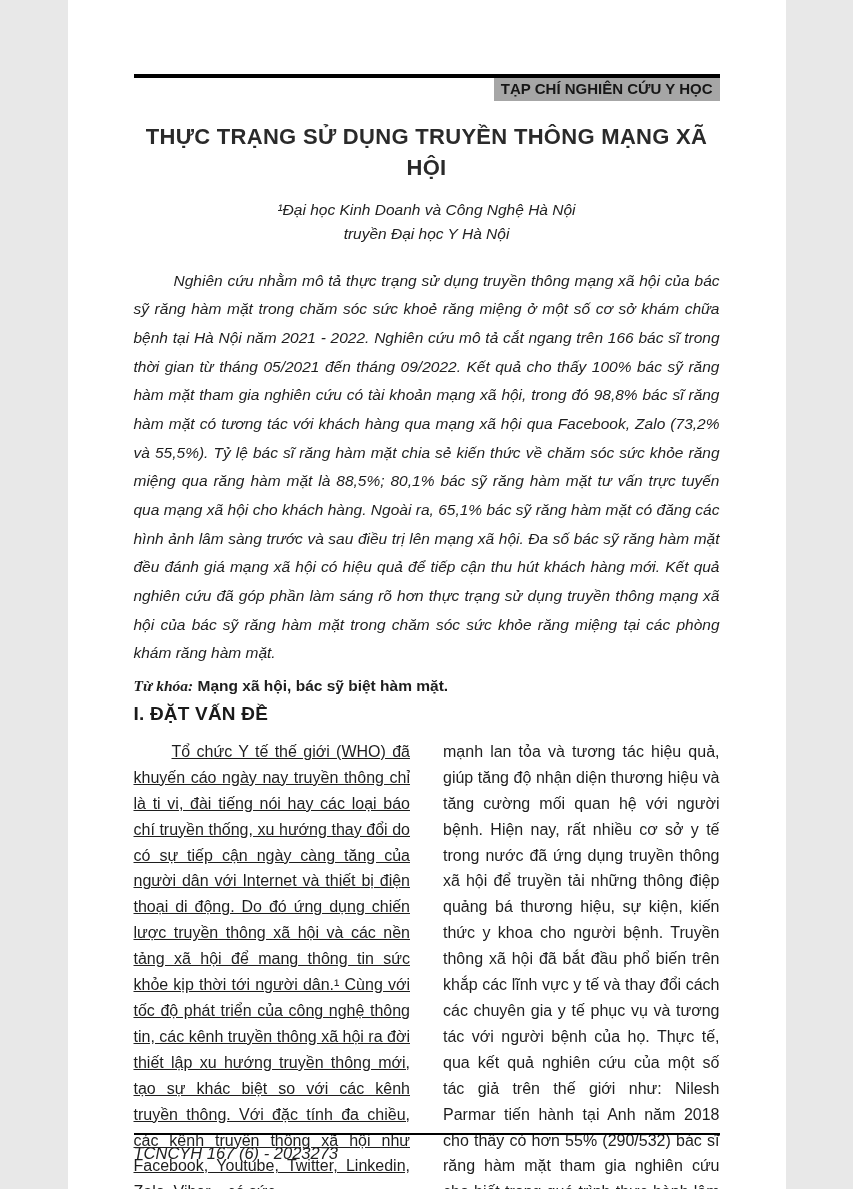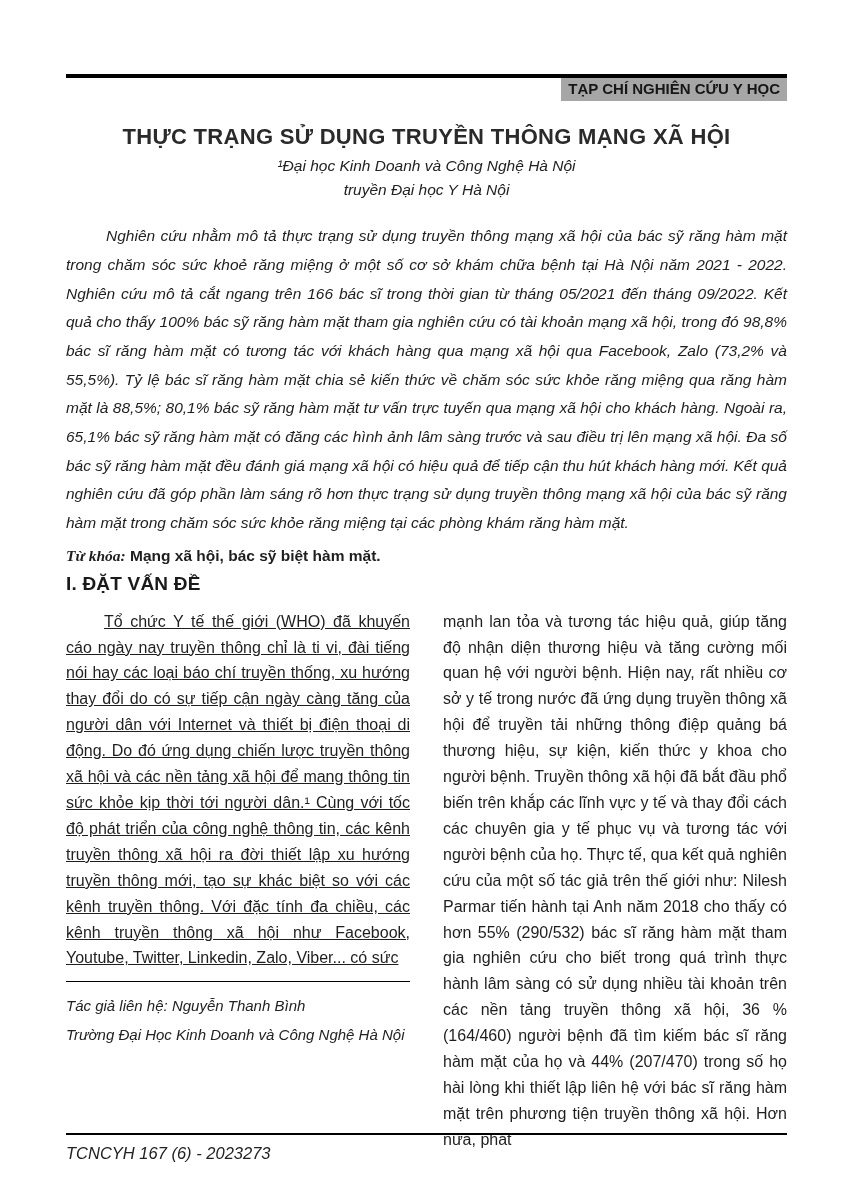--- a/index.html
+++ b/index.html
@@ -1,20 +1,20 @@
 <!DOCTYPE html>
 <html><head>
 <meta charset="utf-8">
 <style>
   * { margin: 0; padding: 0; box-sizing: border-box; }
   html, body { background: #e8e8e8; }
   body { font-family: "Liberation Sans", "DejaVu Sans", sans-serif; color: #1e1e1e; }
 
   .page {
-    width: 853px; height: 1189px;
+    width: 718px; height: 1189px;
     margin: 0 auto;
     background: #ffffff;
     position: relative;
     padding: 0 66px;
     overflow: hidden;
   }
 
   
   .page-header { padding-top: 74px; }
   .header-rule { height: 4px; background: #000; }
@@ -44,21 +44,21 @@
   .authors {
     margin-top: 17px;
     text-align: center;
     font-weight: bold;
     font-size: 16.5px;
     line-height: 1.55;
     color: #222;
   }
 
   .affiliations {
-    margin-top: 2px;
+    margin-top: 15px;
     text-align: center;
     font-style: italic;
     font-size: 15.5px;
     line-height: 1.55;
     color: #222;
   }
 
   
   .abstract {
     margin-top: 20px;

